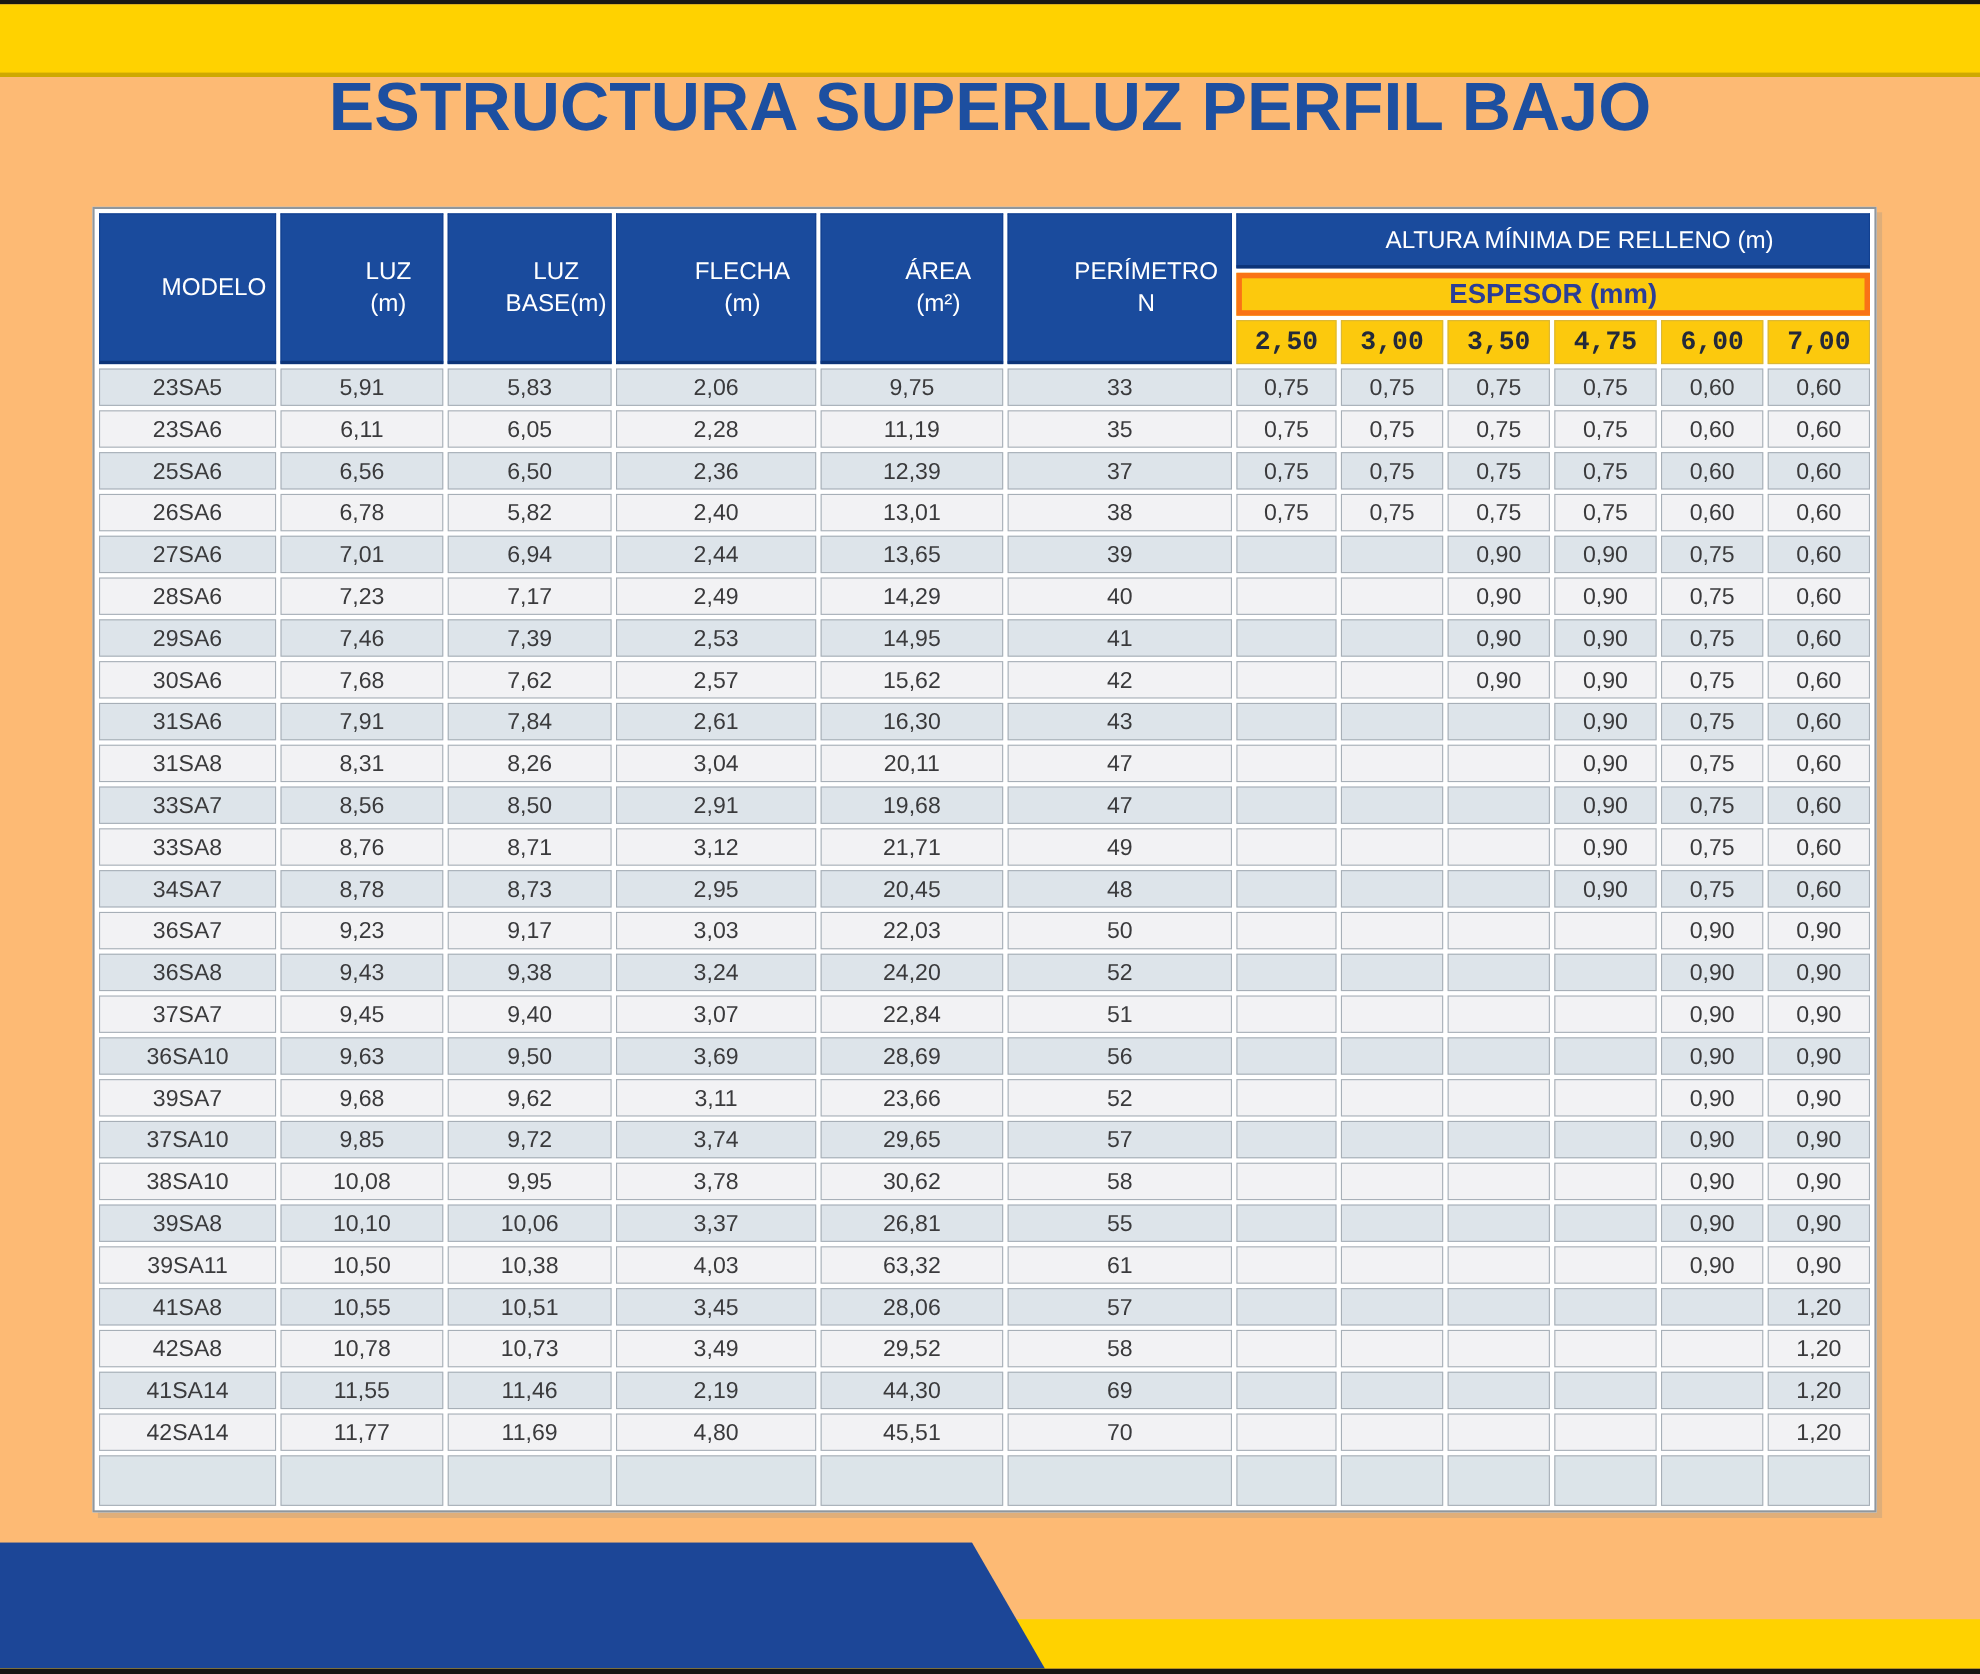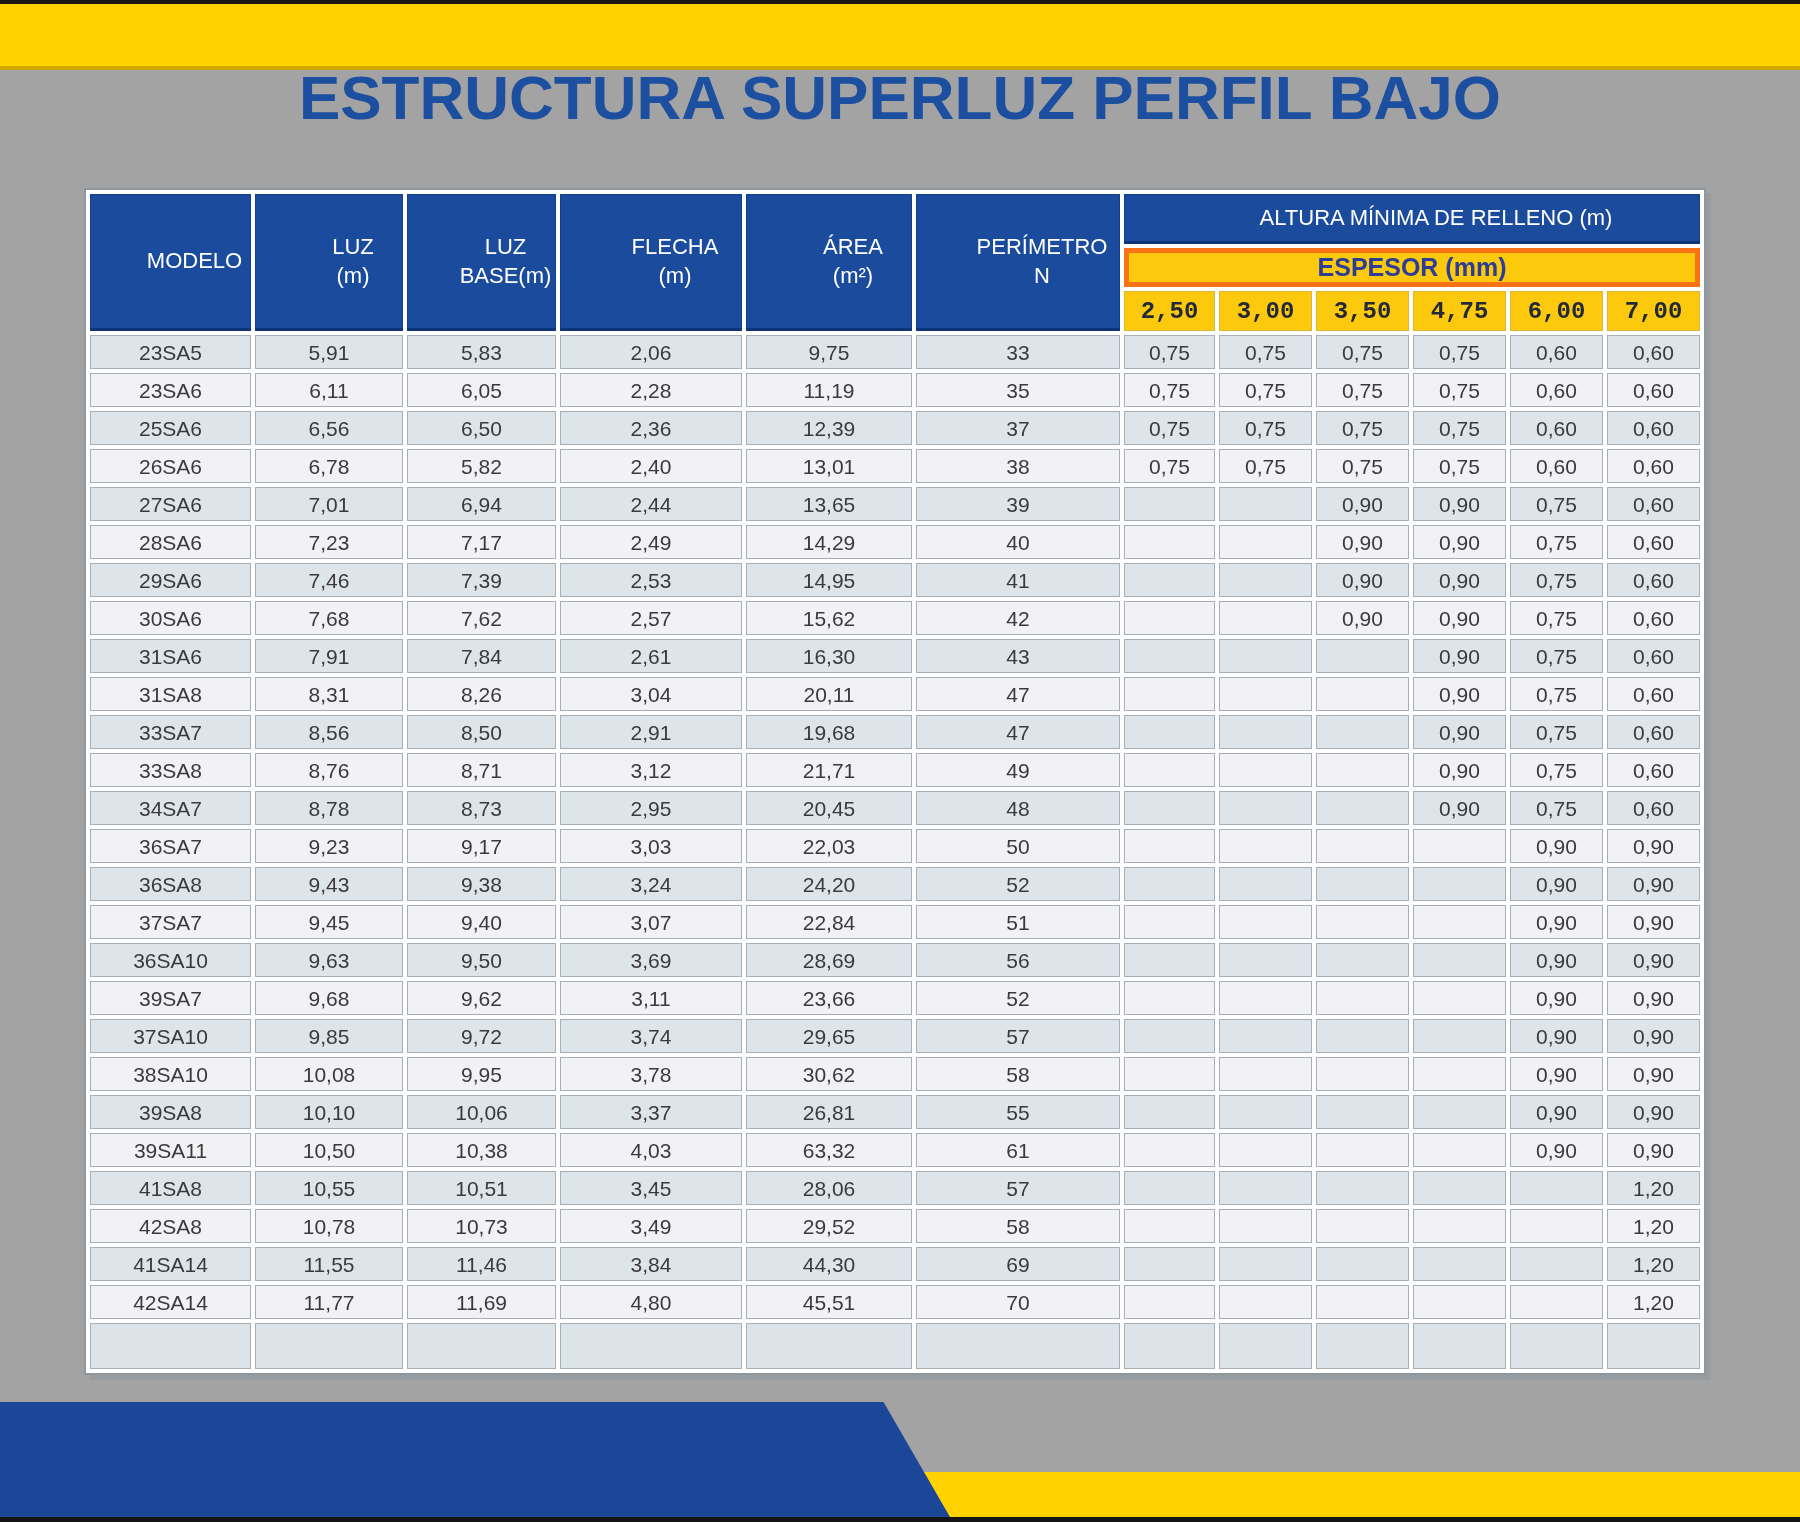--- a/index.html
+++ b/index.html
@@ -1,18 +1,18 @@
 <!DOCTYPE html>
 <html><head>
 <meta charset="utf-8">
 <style>
   html,body{margin:0;padding:0;background:#e8e8e8;}
   .page{
     position:relative;width:1800px;height:1522px;overflow:hidden;
-    background:#a3a3a3;
+    background:#fdba74;
     font-family:"Liberation Sans","DejaVu Sans",sans-serif;
   }
   
   .top-black{position:absolute;top:0;left:0;width:1800px;height:4px;background:#1a1812;}
   .top-yellow{position:absolute;top:4px;left:0;width:1800px;height:62px;background:#ffd200;border-bottom:4px solid #cfa900;}
   
   .title{
     position:absolute;top:62px;left:0;width:1800px;margin:0;
     text-align:center;font-size:62px;font-weight:bold;letter-spacing:0px;
     color:#1d4fa0;white-space:nowrap;
@@ -444,21 +444,21 @@
             <td></td>
             <td></td>
             <td></td>
             <td></td>
             <td>1,20</td>
           </tr>
           <tr class="row-blue">
             <td>41SA14</td>
             <td>11,55</td>
             <td>11,46</td>
-            <td>3,84</td>
+            <td>2,19</td>
             <td>44,30</td>
             <td>69</td>
             <td></td>
             <td></td>
             <td></td>
             <td></td>
             <td></td>
             <td>1,20</td>
           </tr>
           <tr class="row-white">

